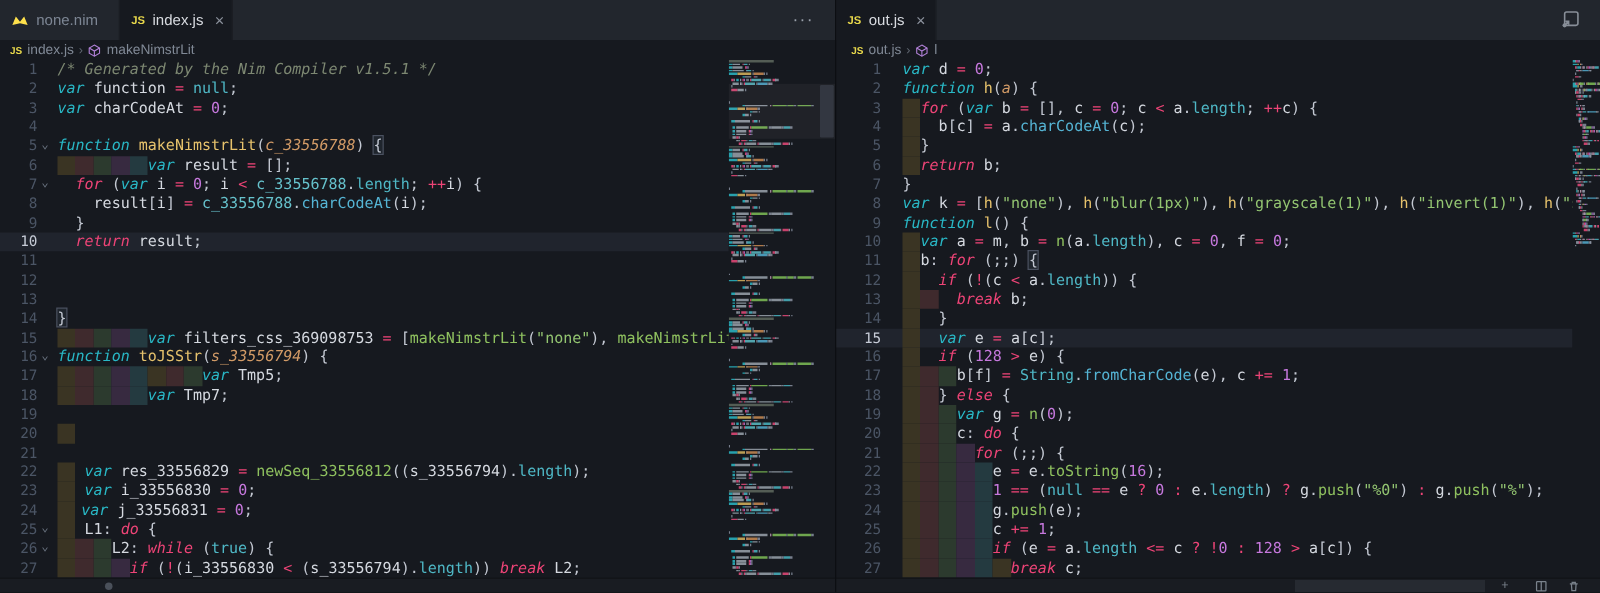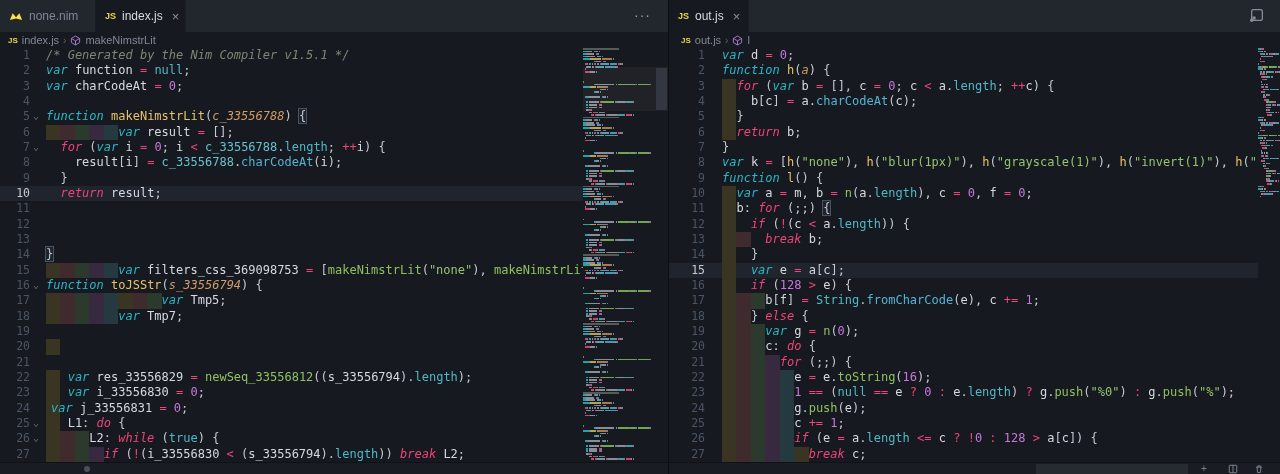--- a/index.html
+++ b/index.html
@@ -147,21 +147,21 @@
         <div class="line"><span class="ln" style="width: 30px;">14</span><span class="lt" style="left: 46px;"><span class="tk brm">}</span></span></div>
         <div class="line"><span class="ln" style="width: 30px;">15</span><div class="iblock" style="left: 46px; width: 14.44px; background: rgb(58, 52, 35);"></div><div class="iblock" style="left: 60.44px; width: 14.44px; background: rgb(63, 42, 45);"></div><div class="iblock" style="left: 74.88px; width: 14.44px; background: rgb(44, 58, 46);"></div><div class="iblock" style="left: 89.32px; width: 14.44px; background: rgb(55, 42, 64);"></div><div class="iblock" style="left: 103.76px; width: 14.44px; background: rgb(36, 58, 64);"></div><span class="lt" style="left: 118.2px;"><span class="tk kw">var</span><span class="tk id"> filters_css_369098753 </span><span class="tk op">=</span><span class="tk pun"> [</span><span class="tk call">makeNimstrLit</span><span class="tk pun">(</span><span class="tk str">"none"</span><span class="tk pun">), </span><span class="tk call">makeNimstrLit</span></span></div>
         <div class="line"><span class="ln" style="width: 30px;">16</span><span class="chev" style="left: 33px;">⌄</span><span class="lt" style="left: 46px;"><span class="tk kw">function</span><span class="tk fn"> toJSStr</span><span class="tk pun">(</span><span class="tk pvar" style="color: rgb(209, 154, 102); font-style: italic;">s_33556794</span><span class="tk pun">) {</span></span></div>
         <div class="line"><span class="ln" style="width: 30px;">17</span><div class="iblock" style="left: 46px; width: 14.44px; background: rgb(58, 52, 35);"></div><div class="iblock" style="left: 60.44px; width: 14.44px; background: rgb(63, 42, 45);"></div><div class="iblock" style="left: 74.88px; width: 14.44px; background: rgb(44, 58, 46);"></div><div class="iblock" style="left: 89.32px; width: 14.44px; background: rgb(55, 42, 64);"></div><div class="iblock" style="left: 103.76px; width: 14.44px; background: rgb(36, 58, 64);"></div><div class="iblock" style="left: 118.2px; width: 14.44px; background: rgb(58, 52, 35);"></div><div class="iblock" style="left: 132.64px; width: 14.44px; background: rgb(63, 42, 45);"></div><div class="iblock" style="left: 147.08px; width: 14.44px; background: rgb(44, 58, 46);"></div><span class="lt" style="left: 161.52px;"><span class="tk kw">var</span><span class="tk id"> Tmp5</span><span class="tk pun">;</span></span></div>
         <div class="line"><span class="ln" style="width: 30px;">18</span><div class="iblock" style="left: 46px; width: 14.44px; background: rgb(58, 52, 35);"></div><div class="iblock" style="left: 60.44px; width: 14.44px; background: rgb(63, 42, 45);"></div><div class="iblock" style="left: 74.88px; width: 14.44px; background: rgb(44, 58, 46);"></div><div class="iblock" style="left: 89.32px; width: 14.44px; background: rgb(55, 42, 64);"></div><div class="iblock" style="left: 103.76px; width: 14.44px; background: rgb(36, 58, 64);"></div><span class="lt" style="left: 118.2px;"><span class="tk kw">var</span><span class="tk id"> Tmp7</span><span class="tk pun">;</span></span></div>
         <div class="line"><span class="ln" style="width: 30px;">19</span><span class="lt" style="left: 46px;"></span></div>
         <div class="line"><span class="ln" style="width: 30px;">20</span><div class="iblock" style="left: 46px; width: 14.44px; background: rgb(58, 52, 35);"></div></div>
         <div class="line"><span class="ln" style="width: 30px;">21</span><span class="lt" style="left: 46px;"></span></div>
         <div class="line"><span class="ln" style="width: 30px;">22</span><div class="iblock" style="left: 46px; width: 14.44px; background: rgb(58, 52, 35);"></div><span class="lt" style="left: 67.66px;"><span class="tk kw">var</span><span class="tk id"> res_33556829 </span><span class="tk op">=</span><span class="tk call"> newSeq_33556812</span><span class="tk pun">((</span><span class="tk id">s_33556794</span><span class="tk pun">).</span><span class="tk prop">length</span><span class="tk pun">);</span></span></div>
         <div class="line"><span class="ln" style="width: 30px;">23</span><div class="iblock" style="left: 46px; width: 14.44px; background: rgb(58, 52, 35);"></div><span class="lt" style="left: 67.66px;"><span class="tk kw">var</span><span class="tk id"> i_33556830 </span><span class="tk op">=</span><span class="tk num"> 0</span><span class="tk pun">;</span></span></div>
-        <div class="line"><span class="ln" style="width: 30px;">24</span><div class="iblock" style="left: 46px; width: 14.44px; background: rgb(58, 52, 35);"></div><span class="lt" style="left: 51px;"><span class="tk kw">var</span><span class="tk id"> j_33556831 </span><span class="tk op">=</span><span class="tk num"> 0</span><span class="tk pun">;</span></span></div>
+        <div class="line"><span class="ln" style="width: 30px;">24</span><div class="iblock" style="left: 46px; width: 14.44px; background: rgb(58, 52, 35);"></div><span class="lt" style="left: 65px;"><span class="tk kw">var</span><span class="tk id"> j_33556831 </span><span class="tk op">=</span><span class="tk num"> 0</span><span class="tk pun">;</span></span></div>
         <div class="line"><span class="ln" style="width: 30px;">25</span><span class="chev" style="left: 33px;">⌄</span><div class="iblock" style="left: 46px; width: 14.44px; background: rgb(58, 52, 35);"></div><span class="lt" style="left: 67.66px;"><span class="tk lbl">L1</span><span class="tk pun">: </span><span class="tk ctrl">do</span><span class="tk pun"> {</span></span></div>
         <div class="line"><span class="ln" style="width: 30px;">26</span><span class="chev" style="left: 33px;">⌄</span><div class="iblock" style="left: 46px; width: 14.44px; background: rgb(58, 52, 35);"></div><div class="iblock" style="left: 60.44px; width: 14.44px; background: rgb(63, 42, 45);"></div><div class="iblock" style="left: 74.88px; width: 14.44px; background: rgb(44, 58, 46);"></div><span class="lt" style="left: 89.32px;"><span class="tk lbl">L2</span><span class="tk pun">: </span><span class="tk ctrl">while</span><span class="tk pun"> (</span><span class="tk lit">true</span><span class="tk pun">) {</span></span></div>
         <div class="line"><span class="ln" style="width: 30px;">27</span><div class="iblock" style="left: 46px; width: 14.44px; background: rgb(58, 52, 35);"></div><div class="iblock" style="left: 60.44px; width: 14.44px; background: rgb(63, 42, 45);"></div><div class="iblock" style="left: 74.88px; width: 14.44px; background: rgb(44, 58, 46);"></div><div class="iblock" style="left: 89.32px; width: 14.44px; background: rgb(55, 42, 64);"></div><span class="lt" style="left: 103.76px;"><span class="tk ctrl">if</span><span class="tk pun"> (</span><span class="tk op">!</span><span class="tk pun">(</span><span class="tk id">i_33556830 </span><span class="tk op">&lt;</span><span class="tk pun"> (</span><span class="tk id">s_33556794</span><span class="tk pun">).</span><span class="tk prop">length</span><span class="tk pun">)) </span><span class="tk ctrl">break</span><span class="tk lbl"> L2</span><span class="tk pun">;</span></span></div>
       </div>
     <div class="minimap" id="mm-left" style="left:583px;width:72px;">
         <div class="mrow">
           <div class="mbar" style="left: 0px; width: 35.7px; background: rgb(95, 106, 95);"></div>
         </div>
         <div class="mrow">
           <div class="mbar" style="left: 0px; width: 2.55px; background: rgb(43, 184, 198);"></div>

